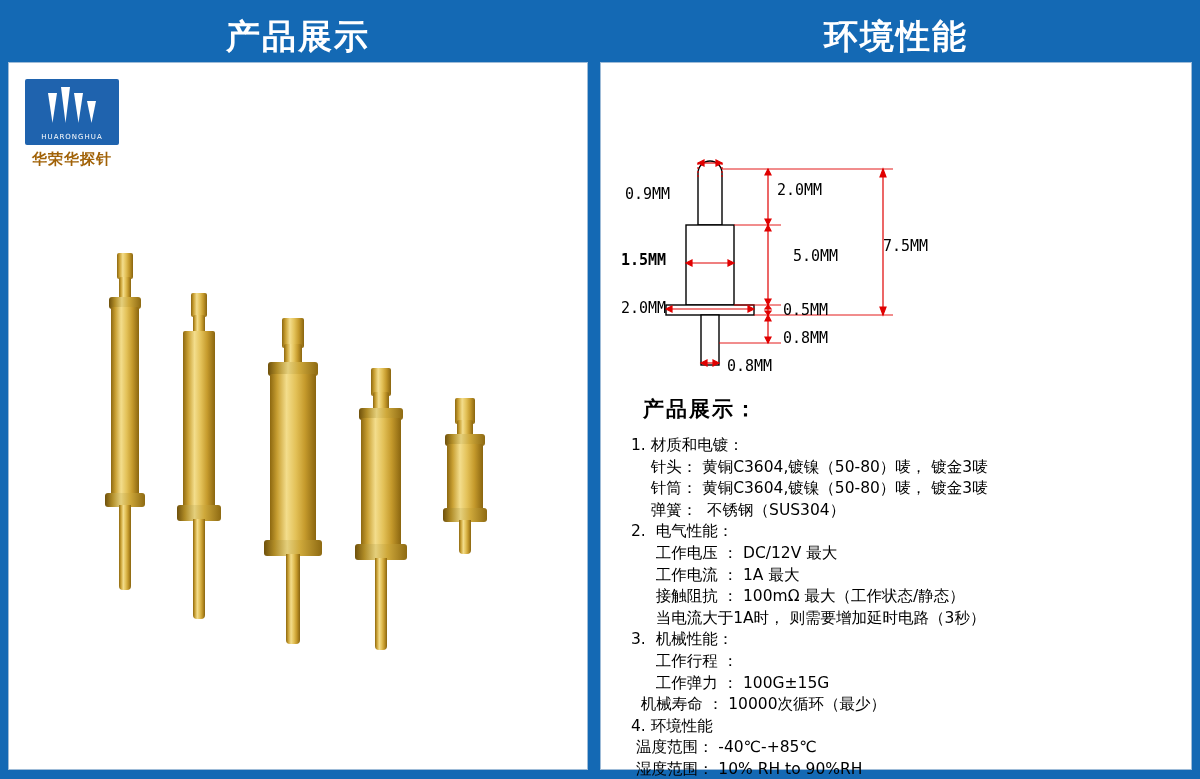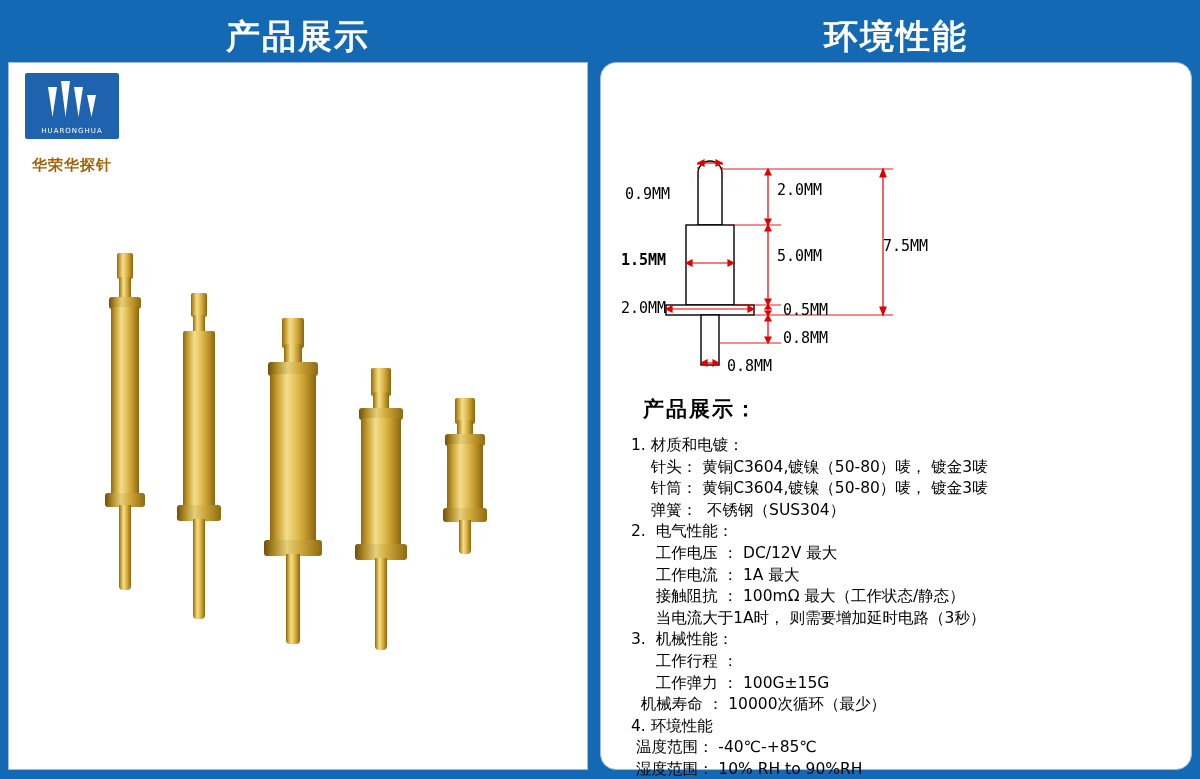--- a/index.html
+++ b/index.html
@@ -30,30 +30,30 @@
   .hdr-left  { left: 8px;   width: 580px; }
   .hdr-right { left: 600px; width: 592px; }
 
   
   .panel {
     position: absolute;
     background: #ffffff;
     border: 1px solid #9fbcd8;
   }
   .panel-left  { left: 8px;   top: 62px; width: 580px; height: 708px; }
-  .panel-right { left: 600px; top: 62px; width: 592px; height: 708px; border-radius: 16px; }
+  .panel-right { left: 600px; top: 62px; width: 592px; height: 708px; }
 
   
   .logo-box {
     position: absolute;
     left: 10px; top: 6px;
     width: 106px; height: 106px;
     background: #ffffff;
     display: flex; flex-direction: column;
-    align-items: center; justify-content: space-between;
+    align-items: center; justify-content: center;
   }
   .logo-mark {
     width: 94px; height: 66px;
     background: #1f63ae;
     margin-top: 4px;
     position: relative;
     border-radius: 2px;
     display: flex; align-items: flex-start; justify-content: center;
   }
   .logo-mark .crown {
@@ -258,21 +258,21 @@
           <polygon points="282,96 279,104 285,104"></polygon>
           <polygon points="282,242 279,234 285,234"></polygon>
           <line x1="180" y1="96" x2="292" y2="96" stroke-width="0.9"></line>
           <line x1="180" y1="242" x2="292" y2="242" stroke-width="0.9"></line>
         </g>
       </svg>
 
       <div class="dim-label" style="left:24px; top:112px;">0.9MM</div>
       <div class="dim-label" style="left:176px; top:108px;">2.0MM</div>
       <div class="dim-label" style="left:20px; top:178px;font-weight:bold;">1.5MM</div>
-      <div class="dim-label" style="left:176px; top:174px;">5.0MM</div>
+      <div class="dim-label" style="left:192px; top:174px;">5.0MM</div>
       <div class="dim-label" style="left:282px; top:164px;">7.5MM</div>
       <div class="dim-label" style="left:20px; top:226px;">2.0MM</div>
       <div class="dim-label" style="left:182px; top:228px;">0.5MM</div>
       <div class="dim-label" style="left:182px; top:256px;">0.8MM</div>
       <div class="dim-label" style="left:126px; top:284px;">0.8MM</div>
     </div>
 
     <div class="spec-title">产品展示：</div>
     <div class="spec-body">1. 材质和电镀：
     针头： 黄铜C3604,镀镍（50-80）唛， 镀金3唛

